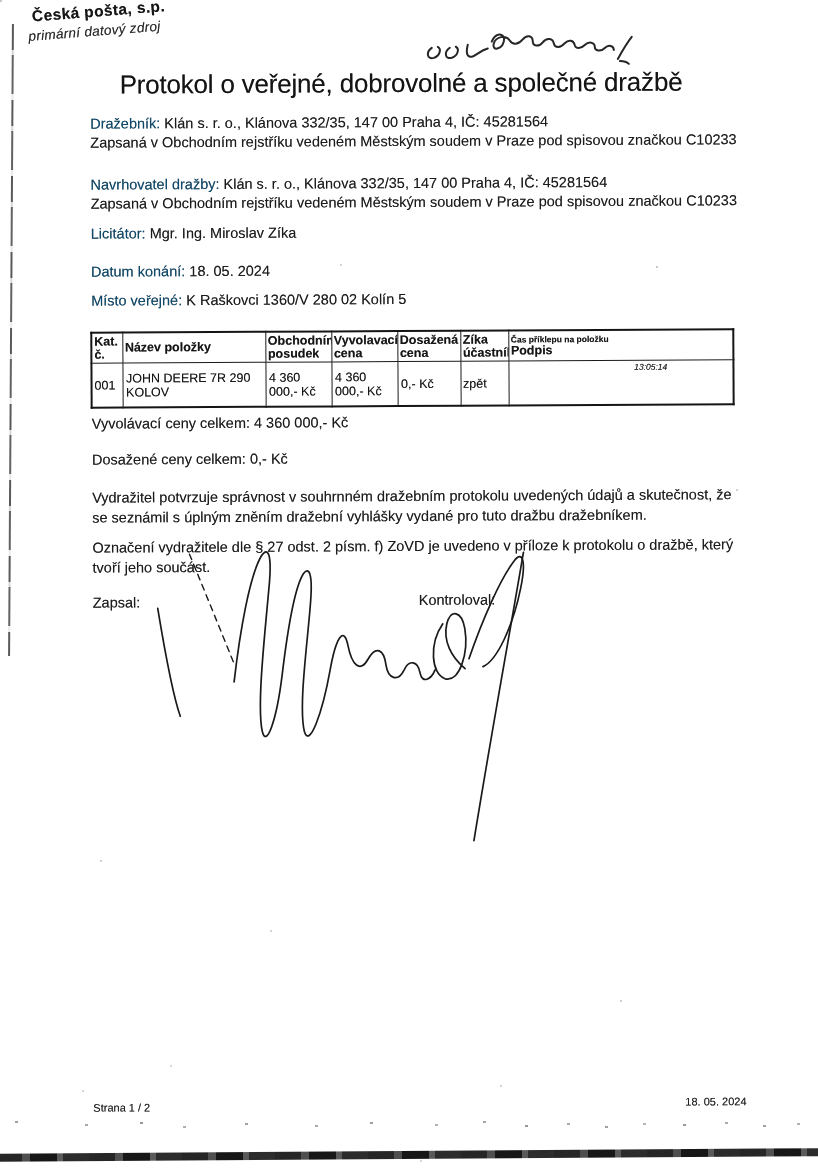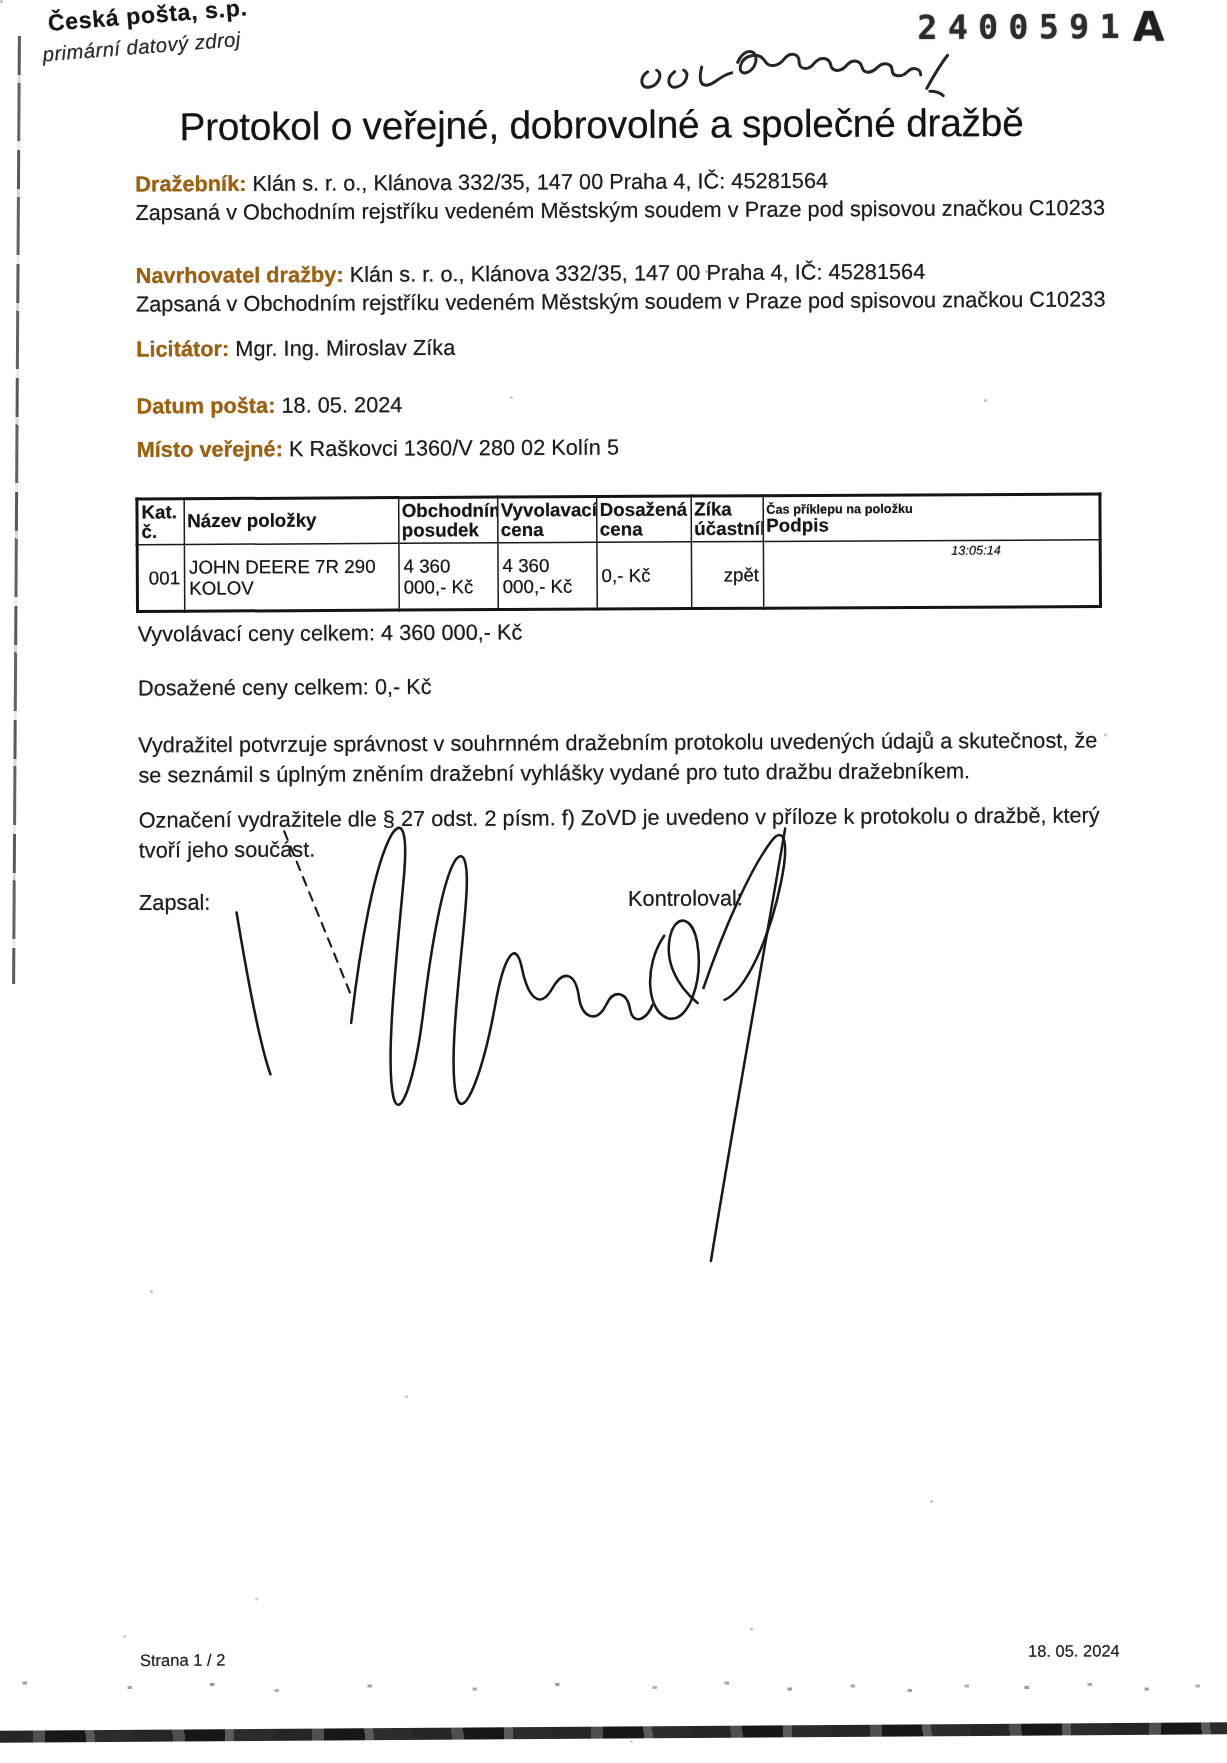--- a/index.html
+++ b/index.html
@@ -32,39 +32,39 @@
     font-size:27px; color:#1f1f1f; margin-left:2px; vertical-align:-2px;
     text-shadow:0 0 1px rgba(20,20,20,0.9);
   }
 
   .doc-title { left:92px; top:68px; width:622px; text-align:center;
     font-size:26px; color:#141414; letter-spacing:-0.2px; white-space:nowrap; }
 
   
   .field { left:92px; width:640px; font-size:14.5px; line-height:19px; }
   .field .line { white-space:nowrap; }
-  .field b { font-weight:bold; color:#a16207; }
+  .field b { font-weight:normal; color:#0c4a6e; }
   .f0 { top:113px; } .f1 { top:174px; } .f2 { top:223px; }
   .f3 { top:261px; } .f4 { top:290px; }
 
   
   .auction-table {
     left:91px; top:330px; width:644px;
     border-collapse:collapse; table-layout:fixed;
     border:2.5px solid #151515;
     font-size:12.5px; color:#161616;
   }
   .auction-table th, .auction-table td {
     border:1.5px solid #1b1b1b; padding:0 2px; overflow:hidden;
   }
   .auction-table th { font-weight:bold; text-align:left; line-height:13px; height:29px; }
   .auction-table th.small-head .tiny { font-size:8.5px; line-height:10px; }
   .auction-table th.small-head .pod { font-size:12.5px; line-height:13px; }
   .auction-table tbody td { height:43px; vertical-align:middle; }
-  .td-center { text-align:right; }
+  .td-center { text-align:left; }
   .td-left { text-align:left; padding-left:3px !important; }
   .td-time { vertical-align:top !important; }
   .td-time .time { display:block; font-size:8.5px; text-align:center; margin-top:1px; margin-left:60px;font-style:italic; }
 
   
   .plain { left:92px; font-size:14.5px; white-space:nowrap; }
   .tot1 { top:414px; } .tot2 { top:450px; }
   .para { left:92px; font-size:14.5px; line-height:19.5px; }
   .p1 { top:487px; } .p2 { top:537px; }
   .para .line { white-space:nowrap; }
@@ -122,42 +122,39 @@
       <div class="logo-line1">Česká pošta, s.p.</div>
       <div class="logo-line2">primární datový zdroj</div>
     </div>
 
     <svg class="abs hand-svg" style="left:424px; top:16px;" width="248" height="52" viewBox="0 0 248 52">
       <path d="M10 32 c -6 4 -5 12 2 10 c 6 -2 8 -9 4 -11 m 12 1 c -6 4 -5 12 2 10 c 6 -2 8 -9 4 -11 m 12 -2 c -2 8 -1 13 4 12 c 5 -1 8 -6 16 -8" stroke-width="2"></path>
       <path d="M70 26 c 4 -10 14 -9 12 0 c -2 8 -12 10 -10 2 c 2 -7 12 -9 16 -3 c 3 5 9 4 13 -1 c 4 -5 10 -4 10 2 c 0 5 6 6 10 1 c 4 -5 10 -4 11 1 c 1 5 7 5 11 0 c 4 -4 9 -3 10 2 c 1 4 6 4 10 0 c 4 -4 10 -3 10 2 c 0 4 6 5 10 1 c 4 -4 9 -2 9 2" stroke-width="2"></path>
       <path d="M196 44 c 5 -9 10 -17 14 -22 m -12 24 c 4 0 7 1 9 3" stroke-width="2"></path>
     </svg>
 
-    <div class="abs stamp">
-      <span class="stamp-digits">2400591</span><span class="stamp-letter">A</span>
-    </div>
 
     <div class="abs doc-title">Protokol o veřejné, dobrovolné a společné dražbě</div>
 
     <div class="abs field f0">
       <div class="line"><b>Dražebník:</b> <span>Klán s. r. o., Klánova 332/35, 147 00 Praha 4, IČ: 45281564</span></div>
       <div class="line">Zapsaná v Obchodním rejstříku vedeném Městským soudem v Praze pod spisovou značkou C10233</div>
     </div>
 
     <div class="abs field f1">
       <div class="line"><b>Navrhovatel dražby:</b> <span>Klán s. r. o., Klánova 332/35, 147 00 Praha 4, IČ: 45281564</span></div>
       <div class="line">Zapsaná v Obchodním rejstříku vedeném Městským soudem v Praze pod spisovou značkou C10233</div>
     </div>
 
     <div class="abs field f2">
       <div class="line"><b>Licitátor:</b> <span>Mgr. Ing. Miroslav Zíka</span></div>
     </div>
 
     <div class="abs field f3">
-      <div class="line"><b>Datum pošta:</b> <span>18. 05. 2024</span></div>
+      <div class="line"><b>Datum konání:</b> <span>18. 05. 2024</span></div>
     </div>
 
     <div class="abs field f4">
       <div class="line"><b>Místo veřejné:</b> <span>K Raškovci 1360/V 280 02 Kolín 5</span></div>
     </div>
 
     <table class="abs auction-table">
       <colgroup>
         <col style="width:31px">
           <col style="width:143px">

